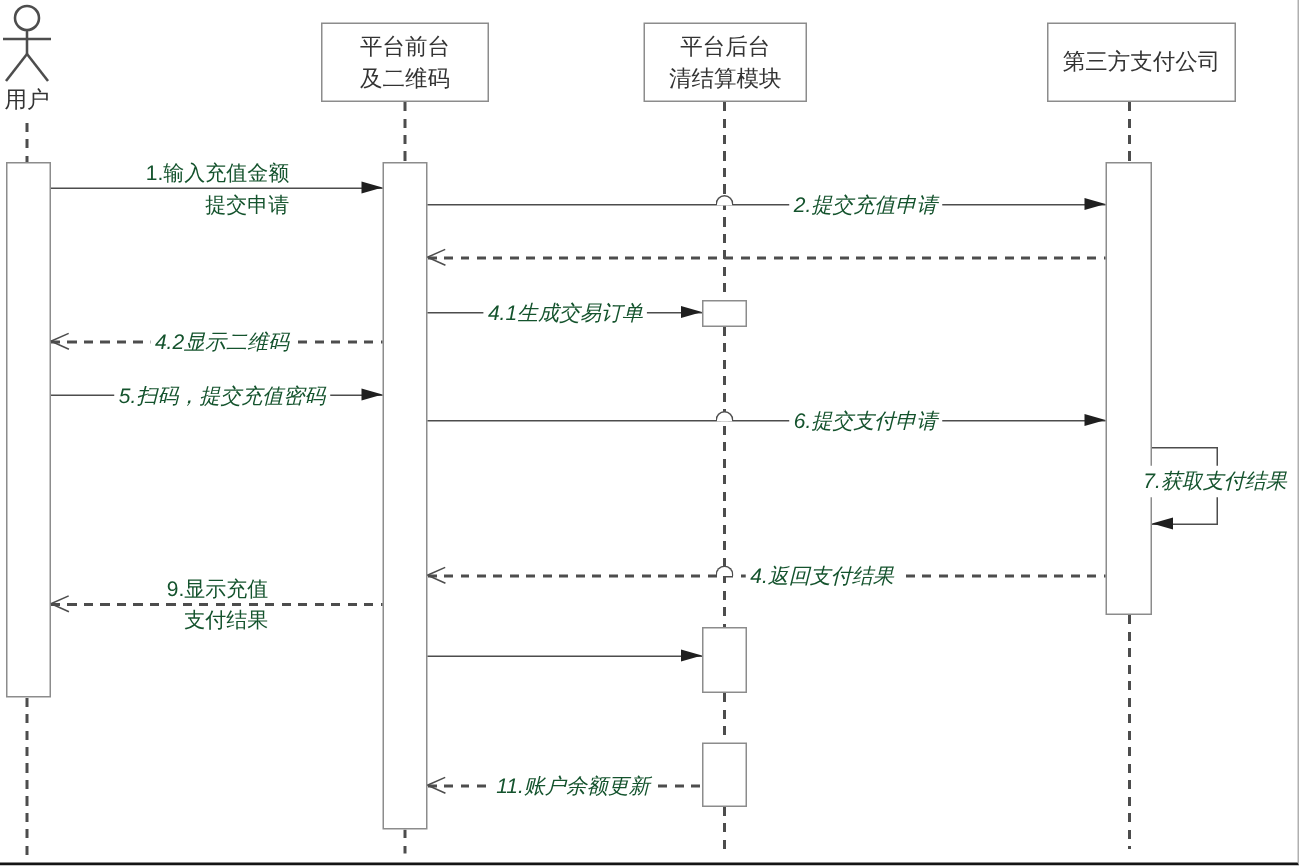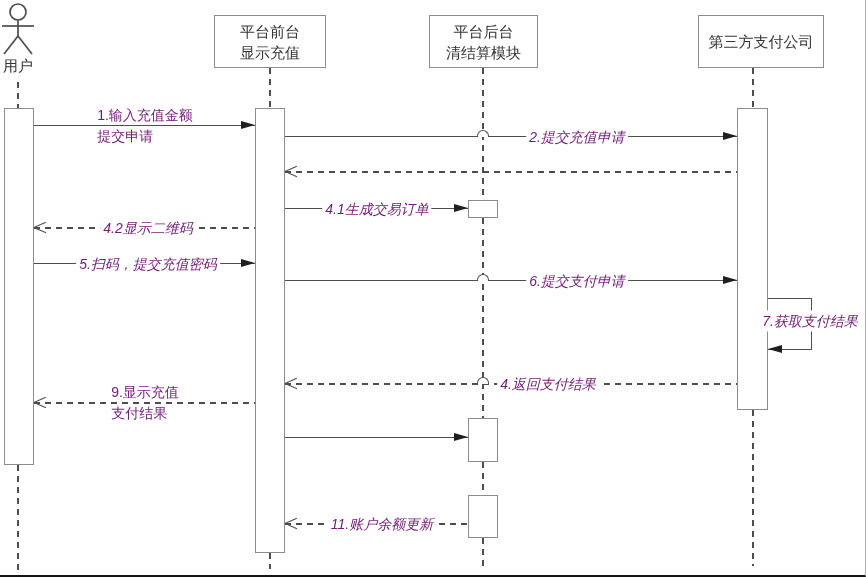--- a/index.html
+++ b/index.html
@@ -37,22 +37,22 @@
         border-bottom:4.5px solid transparent;border-right:14px solid #1f1f1f;}
   
   .oa{position:absolute;width:13px;height:1.4px;background:#4d4d4d;
       transform-origin:0 50%;margin-top:-0.7px;}
   .oa.up{transform:rotate(-24deg);}
   .oa.dn{transform:rotate(24deg);}
   
   .hop{position:absolute;width:12px;height:7px;box-sizing:border-box;
        border:1.5px solid #4d4d4d;border-bottom:none;border-radius:7px 7px 0 0;background:#fff;}
   
-  .msg-label{position:absolute;transform:translate(-50%,-50%);text-align:left;
-             font-size:14px;line-height:21px;white-space:nowrap;color:#701a75;}
+  .msg-label{position:absolute;transform:translate(-50%,-50%);text-align:right;
+             font-size:14px;line-height:21px;white-space:nowrap;color:#14532d;}
   .msg-label.one{background:#fff;padding:0 3px;font-style:italic;}
   .actor-label{position:absolute;font-size:15px;transform:translateX(-50%);white-space:nowrap;}
 </style>
 </head>
 <body>
 
 <div class="canvas">
 
   <svg style="position:absolute;left:0;top:2px" width="36" height="54" viewBox="0 0 36 54">
     <g stroke="#4d4d4d" stroke-width="1.7" fill="none">
@@ -60,21 +60,21 @@
       <line x1="18" y1="18" x2="18" y2="34"></line>
       <line x1="2" y1="24" x2="34" y2="24"></line>
       <line x1="18" y1="34" x2="4" y2="52"></line>
       <line x1="18" y1="34" x2="32" y2="52"></line>
     </g>
   </svg>
   <div class="actor-label" style="left:18px;top:57px">用户</div>
 
   <div class="headbox" style="left:214px;width:112px">
     <span>平台前台</span>
-    <span>显示充值</span>
+    <span>及二维码</span>
   </div>
   <div class="headbox" style="left:429px;width:109px">
     <span>平台后台</span>
     <span>清结算模块</span>
   </div>
   <div class="headbox" style="left:698px;width:126px">
     <span>第三方支付公司</span>
   </div>
 
   <div class="lifeline" style="left:17px;top:82px;height:26px"></div>

